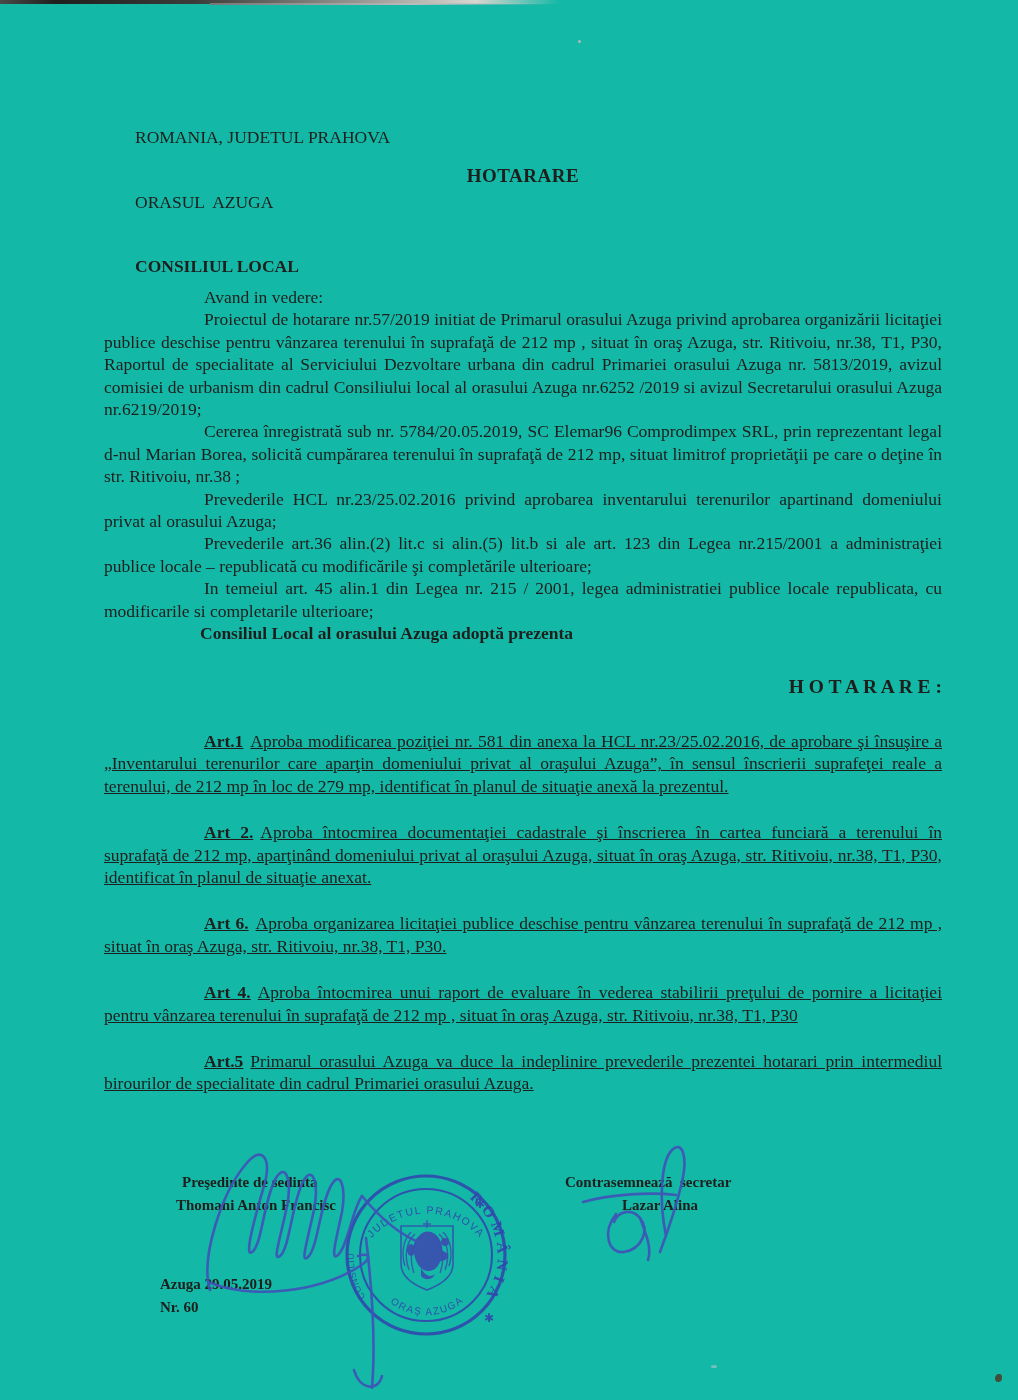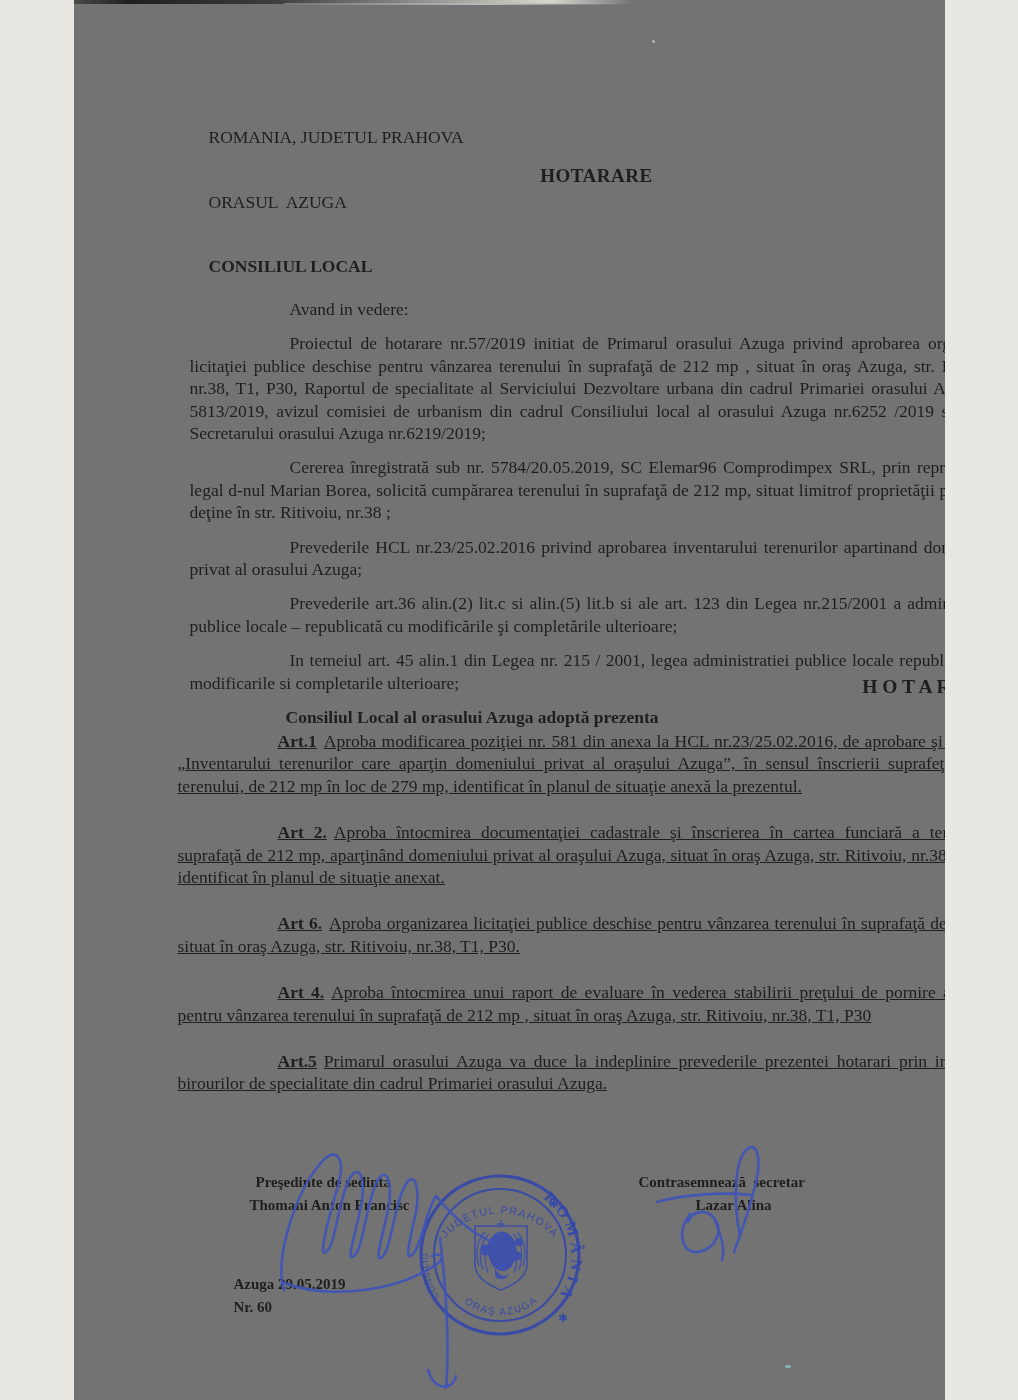--- a/index.html
+++ b/index.html
@@ -1,36 +1,36 @@
 <!DOCTYPE html>
 <html><head>
 <meta charset="utf-8">
 <style>
   html,body{margin:0;padding:0;background:#e9e7e2;}
   .page{
-    position:relative;width:871px;height:1400px;margin:0 auto;
-    background:#737373;overflow:hidden;
+    position:relative;width:1018px;height:1400px;margin:0 auto;
+    background:#14b8a6;overflow:hidden;
     font-family:"Liberation Serif", serif;color:#1e1e1c;
   }
   .abs{position:absolute;}
   .scan-top{
     position:absolute;top:0;left:0;width:560px;height:4px;
     background:linear-gradient(to right,#4a4a48 0%,#1f1f1d 10%,#3c3c3a 35%,#8a8a86 60%,#d8d6d0 85%,rgba(252,251,247,0) 100%);
     border-bottom-right-radius:3px;
   }
   .scan-top2{
     position:absolute;top:3px;left:210px;width:340px;height:2px;
     background:linear-gradient(to right,#777 0%,#bbb 60%,rgba(252,251,247,0) 100%);
   }
   .hdr{left:135px;top:84px;font-size:17.5px;line-height:21.5px;white-space:pre-wrap;}
   .hdr .b3{font-weight:bold;}
   .title{left:104px;top:165px;width:838px;text-align:center;font-weight:bold;font-size:19px;letter-spacing:.5px;}
   .subtitle{left:161px;top:191px;width:784px;font-size:17.5px;line-height:22.5px;white-space:pre-wrap;}
   .bodyblock{left:104px;top:286px;width:838px;font-size:17.5px;line-height:22.4px;}
-  .bodyblock p{margin:12px;text-align:justify;text-indent:100px;}
+  .bodyblock p{margin:0;text-align:justify;text-indent:100px;}
   .bodyblock p.intro{text-align:left;}
   .bodyblock p.adopt{font-weight:bold;text-align:left;text-indent:96px;}
   .decision{left:104px;top:676px;width:838px;text-align:right;font-weight:bold;font-size:19.5px;}
   .articles{left:104px;top:730px;width:838px;font-size:17.5px;line-height:22.4px;}
   .articles p{margin:0 0 24px 0;text-align:justify;text-indent:100px;text-decoration:underline;}
   .articles b{margin-right:7px;}
   .sig{font-weight:bold;font-size:15px;white-space:pre-wrap;}
   .stamp-svg{left:341px;top:1170px;}
   .ink-svg{left:0;top:1140px;}
   .speck1{left:995px;top:1374px;width:7px;height:8px;background:#4a3a28;border-radius:60% 40% 55% 45%;opacity:.85;}

